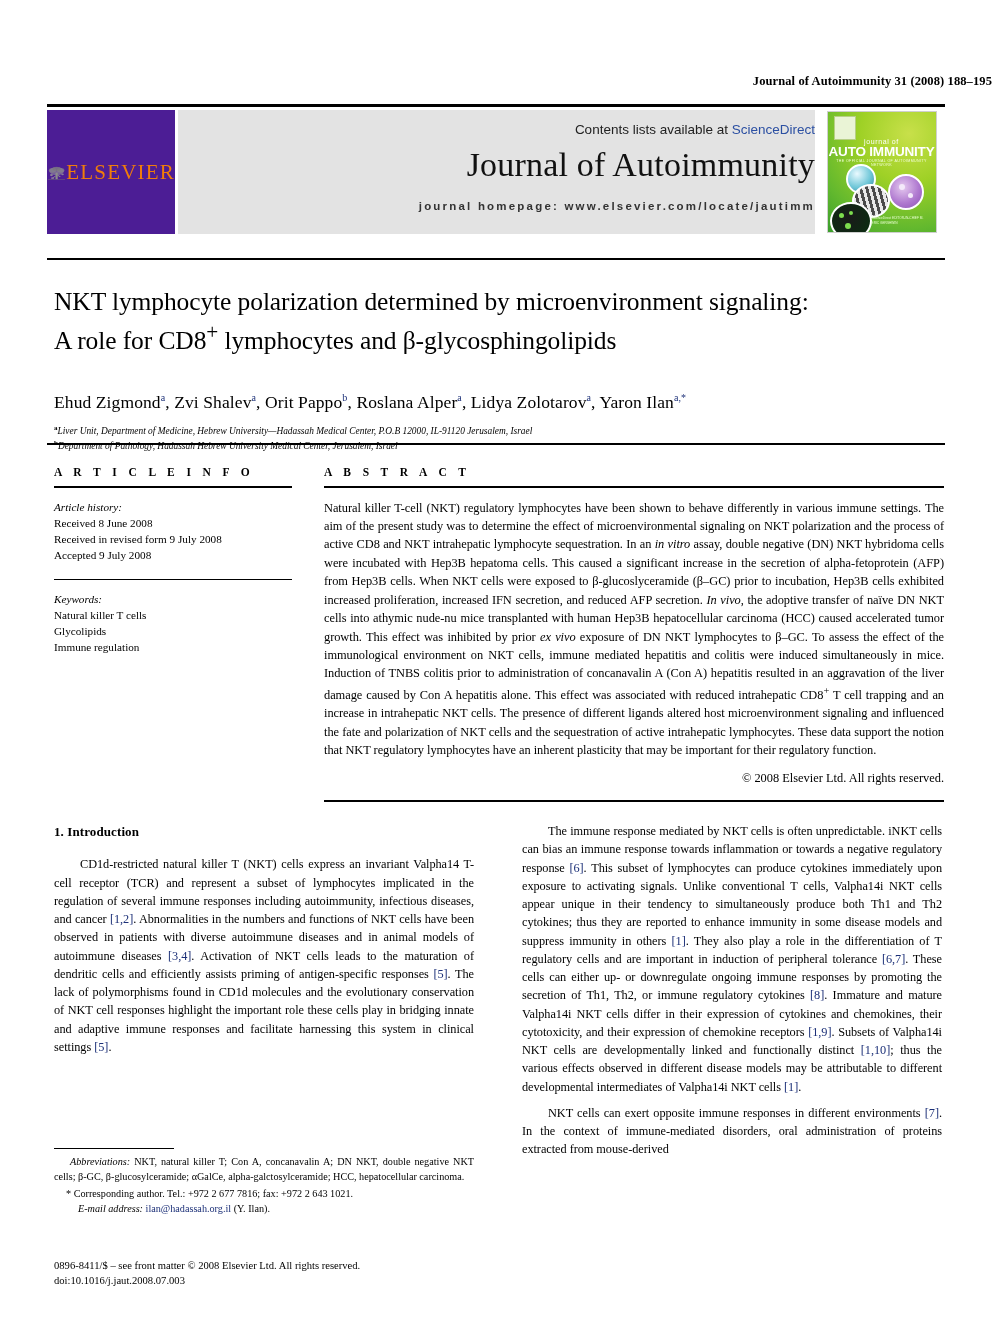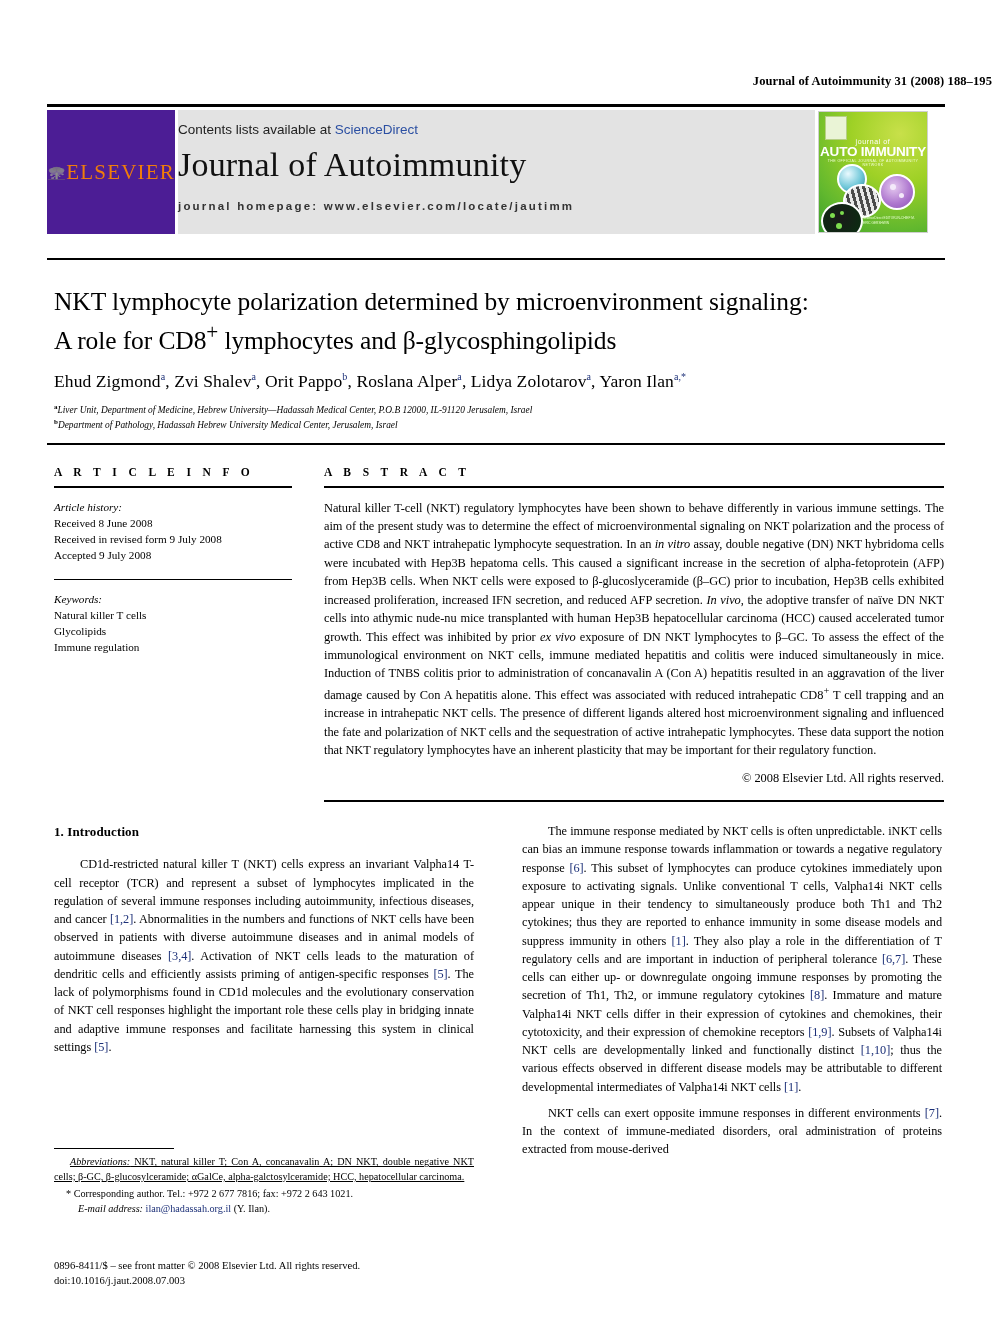--- a/index.html
+++ b/index.html
@@ -78,21 +78,21 @@
   }
   .grey-band {
     position: absolute;
     left: 131px;
     top: 0;
     width: 637px;
     height: 124px;
     background: #e3e3e3;
     display: flex;
     flex-direction: column;
-    align-items: flex-start;
+    align-items: flex-end;
     justify-content: flex-start;
   }
   .contents-line {
     margin-top: 12px;
     font-family: "Liberation Sans", sans-serif;
     font-size: 13.5px;
     color: #222;
   }
   .contents-line .sd {
     color: #2b4fa2;
@@ -114,21 +114,21 @@
   }
   .cover-thumb {
     position: absolute;
     left: 771px;
     top: 0;
     width: 127px;
     height: 124px;
     background: #ffffff;
     display: flex;
     align-items: center;
-    justify-content: flex-start;
+    justify-content: center;
   }
   .cover-inner {
     width: 108px;
     height: 120px;
     position: relative;
     overflow: hidden;
     background: radial-gradient(circle at 75% 18%, #c8e04a 0%, #9fd126 38%, #62b82e 75%, #3a9e2c 100%);
     border: 1px solid #cfcfcf;
   }
   .cover-tree {
@@ -209,21 +209,21 @@
   h1.article-title {
     margin: 0;
     font-family: "Liberation Serif", serif;
     font-weight: normal;
     font-size: 25.5px;
     line-height: 1.28;
     letter-spacing: -0.1px;
     color: #000;
   }
   .authors {
-    margin-top: 13px;
+    margin-top: 34px;
     font-size: 17.5px;
     line-height: 1.3;
     letter-spacing: 0.1px;
   }
   .authors sup { font-size: 10px; color: #1b2f77; }
   .affil {
     margin-top: 9px;
     font-size: 9.4px;
     font-style: italic;
     line-height: 1.45;
@@ -470,21 +470,21 @@
     <p class="body-p"><span>CD1d-restricted natural killer T (NKT) cells express an invariant Valpha14 T-cell receptor (TCR) and represent a subset of lymphocytes implicated in the regulation of several immune responses including autoimmunity, infectious diseases, and cancer </span><span class="ref">[1,2]</span><span>. Abnormalities in the numbers and functions of NKT cells have been observed in patients with diverse autoimmune diseases and in animal models of autoimmune diseases </span><span class="ref">[3,4]</span><span>. Activation of NKT cells leads to the maturation of dendritic cells and efficiently assists priming of antigen-specific responses </span><span class="ref">[5]</span><span>. The lack of polymorphisms found in CD1d molecules and the evolutionary conservation of NKT cell responses highlight the important role these cells play in bridging innate and adaptive immune responses and facilitate harnessing this system in clinical settings </span><span class="ref">[5]</span><span>.</span></p>
   </div>
 
   <div class="col col-right">
     <p class="body-p"><span>The immune response mediated by NKT cells is often unpredictable. iNKT cells can bias an immune response towards inflammation or towards a negative regulatory response </span><span class="ref">[6]</span><span>. This subset of lymphocytes can produce cytokines immediately upon exposure to activating signals. Unlike conventional T cells, Valpha14i NKT cells appear unique in their tendency to simultaneously produce both Th1 and Th2 cytokines; thus they are reported to enhance immunity in some disease models and suppress immunity in others </span><span class="ref">[1]</span><span>. They also play a role in the differentiation of T regulatory cells and are important in induction of peripheral tolerance </span><span class="ref">[6,7]</span><span>. These cells can either up- or downregulate ongoing immune responses by promoting the secretion of Th1, Th2, or immune regulatory cytokines </span><span class="ref">[8]</span><span>. Immature and mature Valpha14i NKT cells differ in their expression of cytokines and chemokines, their cytotoxicity, and their expression of chemokine receptors </span><span class="ref">[1,9]</span><span>. Subsets of Valpha14i NKT cells are developmentally linked and functionally distinct </span><span class="ref">[1,10]</span><span>; thus the various effects observed in different disease models may be attributable to different developmental intermediates of Valpha14i NKT cells </span><span class="ref">[1]</span><span>.</span></p>
     <p class="body-p"><span>NKT cells can exert opposite immune responses in different environments </span><span class="ref">[7]</span><span>. In the context of immune-mediated disorders, oral administration of proteins extracted from mouse-derived</span></p>
   </div>
 
   <div class="footnotes">
     <div class="fn-rule"></div>
-    <div style="text-indent:16px;text-decoration:underline;"><span class="ital">Abbreviations:</span><span> NKT, natural killer T; Con A, concanavalin A; DN NKT, double negative NKT cells; β-GC, β-glucosylceramide; αGalCe, alpha-galctosylceramide; HCC, hepatocellular carcinoma.</span></div>
+    <div style="text-indent:16px;"><span class="ital">Abbreviations:</span><span> NKT, natural killer T; Con A, concanavalin A; DN NKT, double negative NKT cells; β-GC, β-glucosylceramide; αGalCe, alpha-galctosylceramide; HCC, hepatocellular carcinoma.</span></div>
     <span class="fn-star">* Corresponding author. Tel.: +972 2 677 7816; fax: +972 2 643 1021.</span>
     <div style="text-indent:24px;"><span class="ital">E-mail address:</span> <span class="mail">ilan@hadassah.org.il</span><span> (Y. Ilan).</span></div>
   </div>
 
   <div class="imprint">
     <div>0896-8411/$ – see front matter © 2008 Elsevier Ltd. All rights reserved.</div>
     <div>doi:10.1016/j.jaut.2008.07.003</div>
   </div>
 
 </div>

